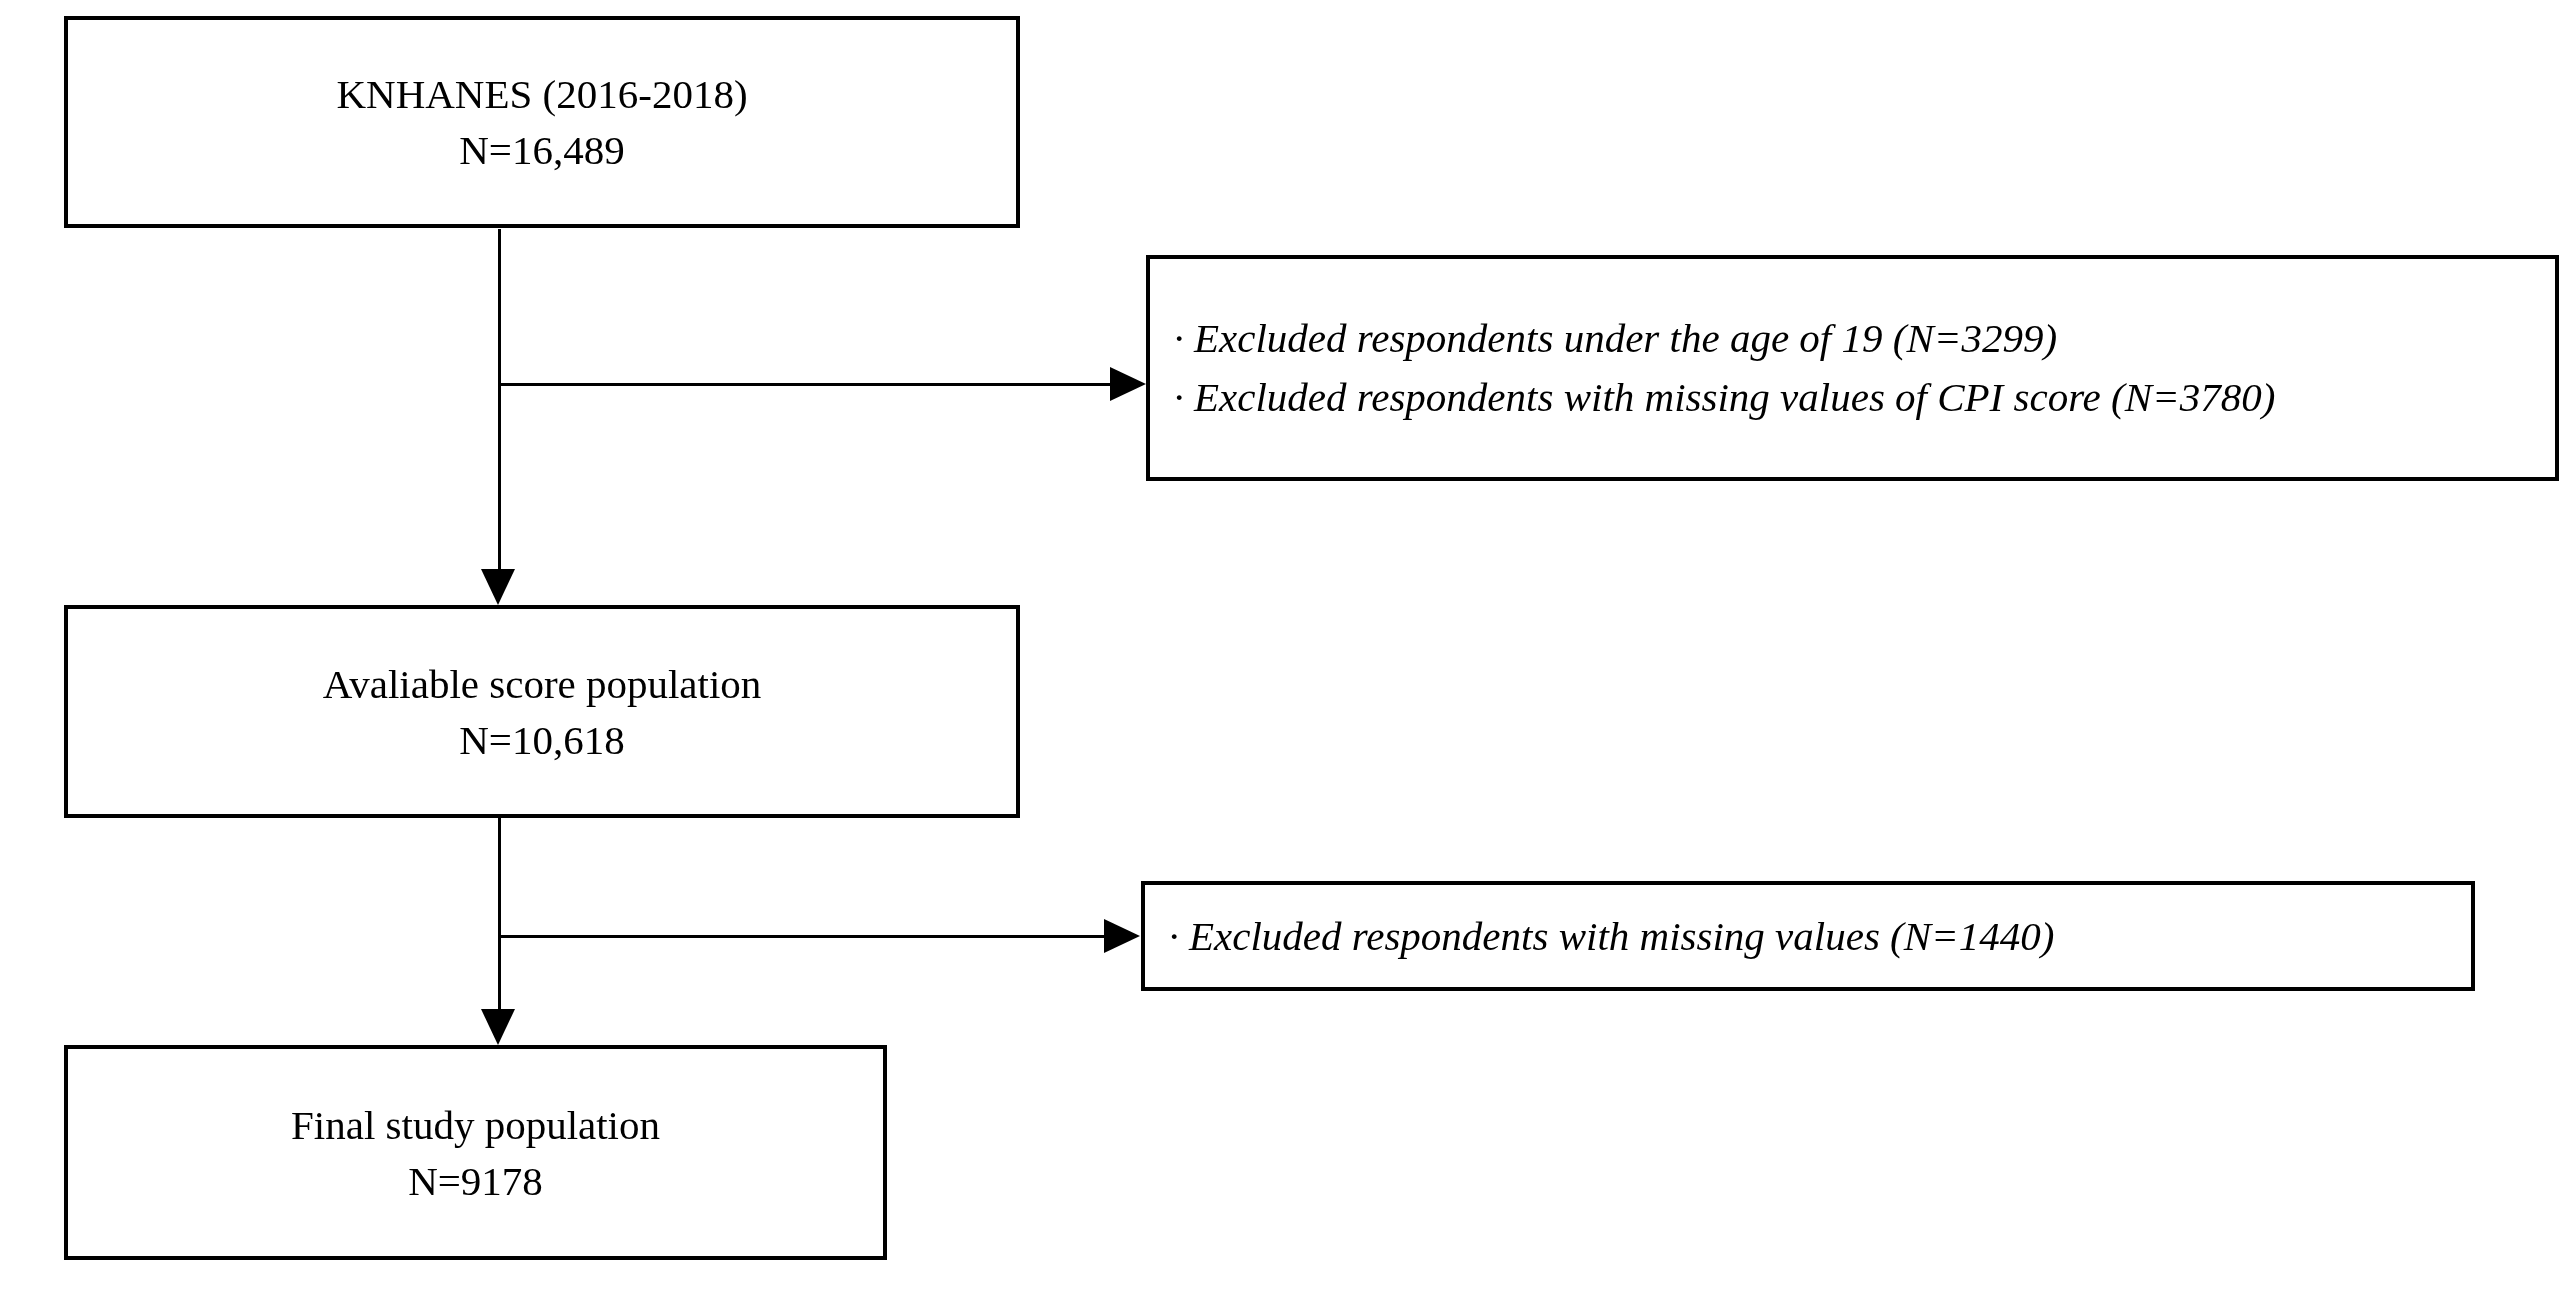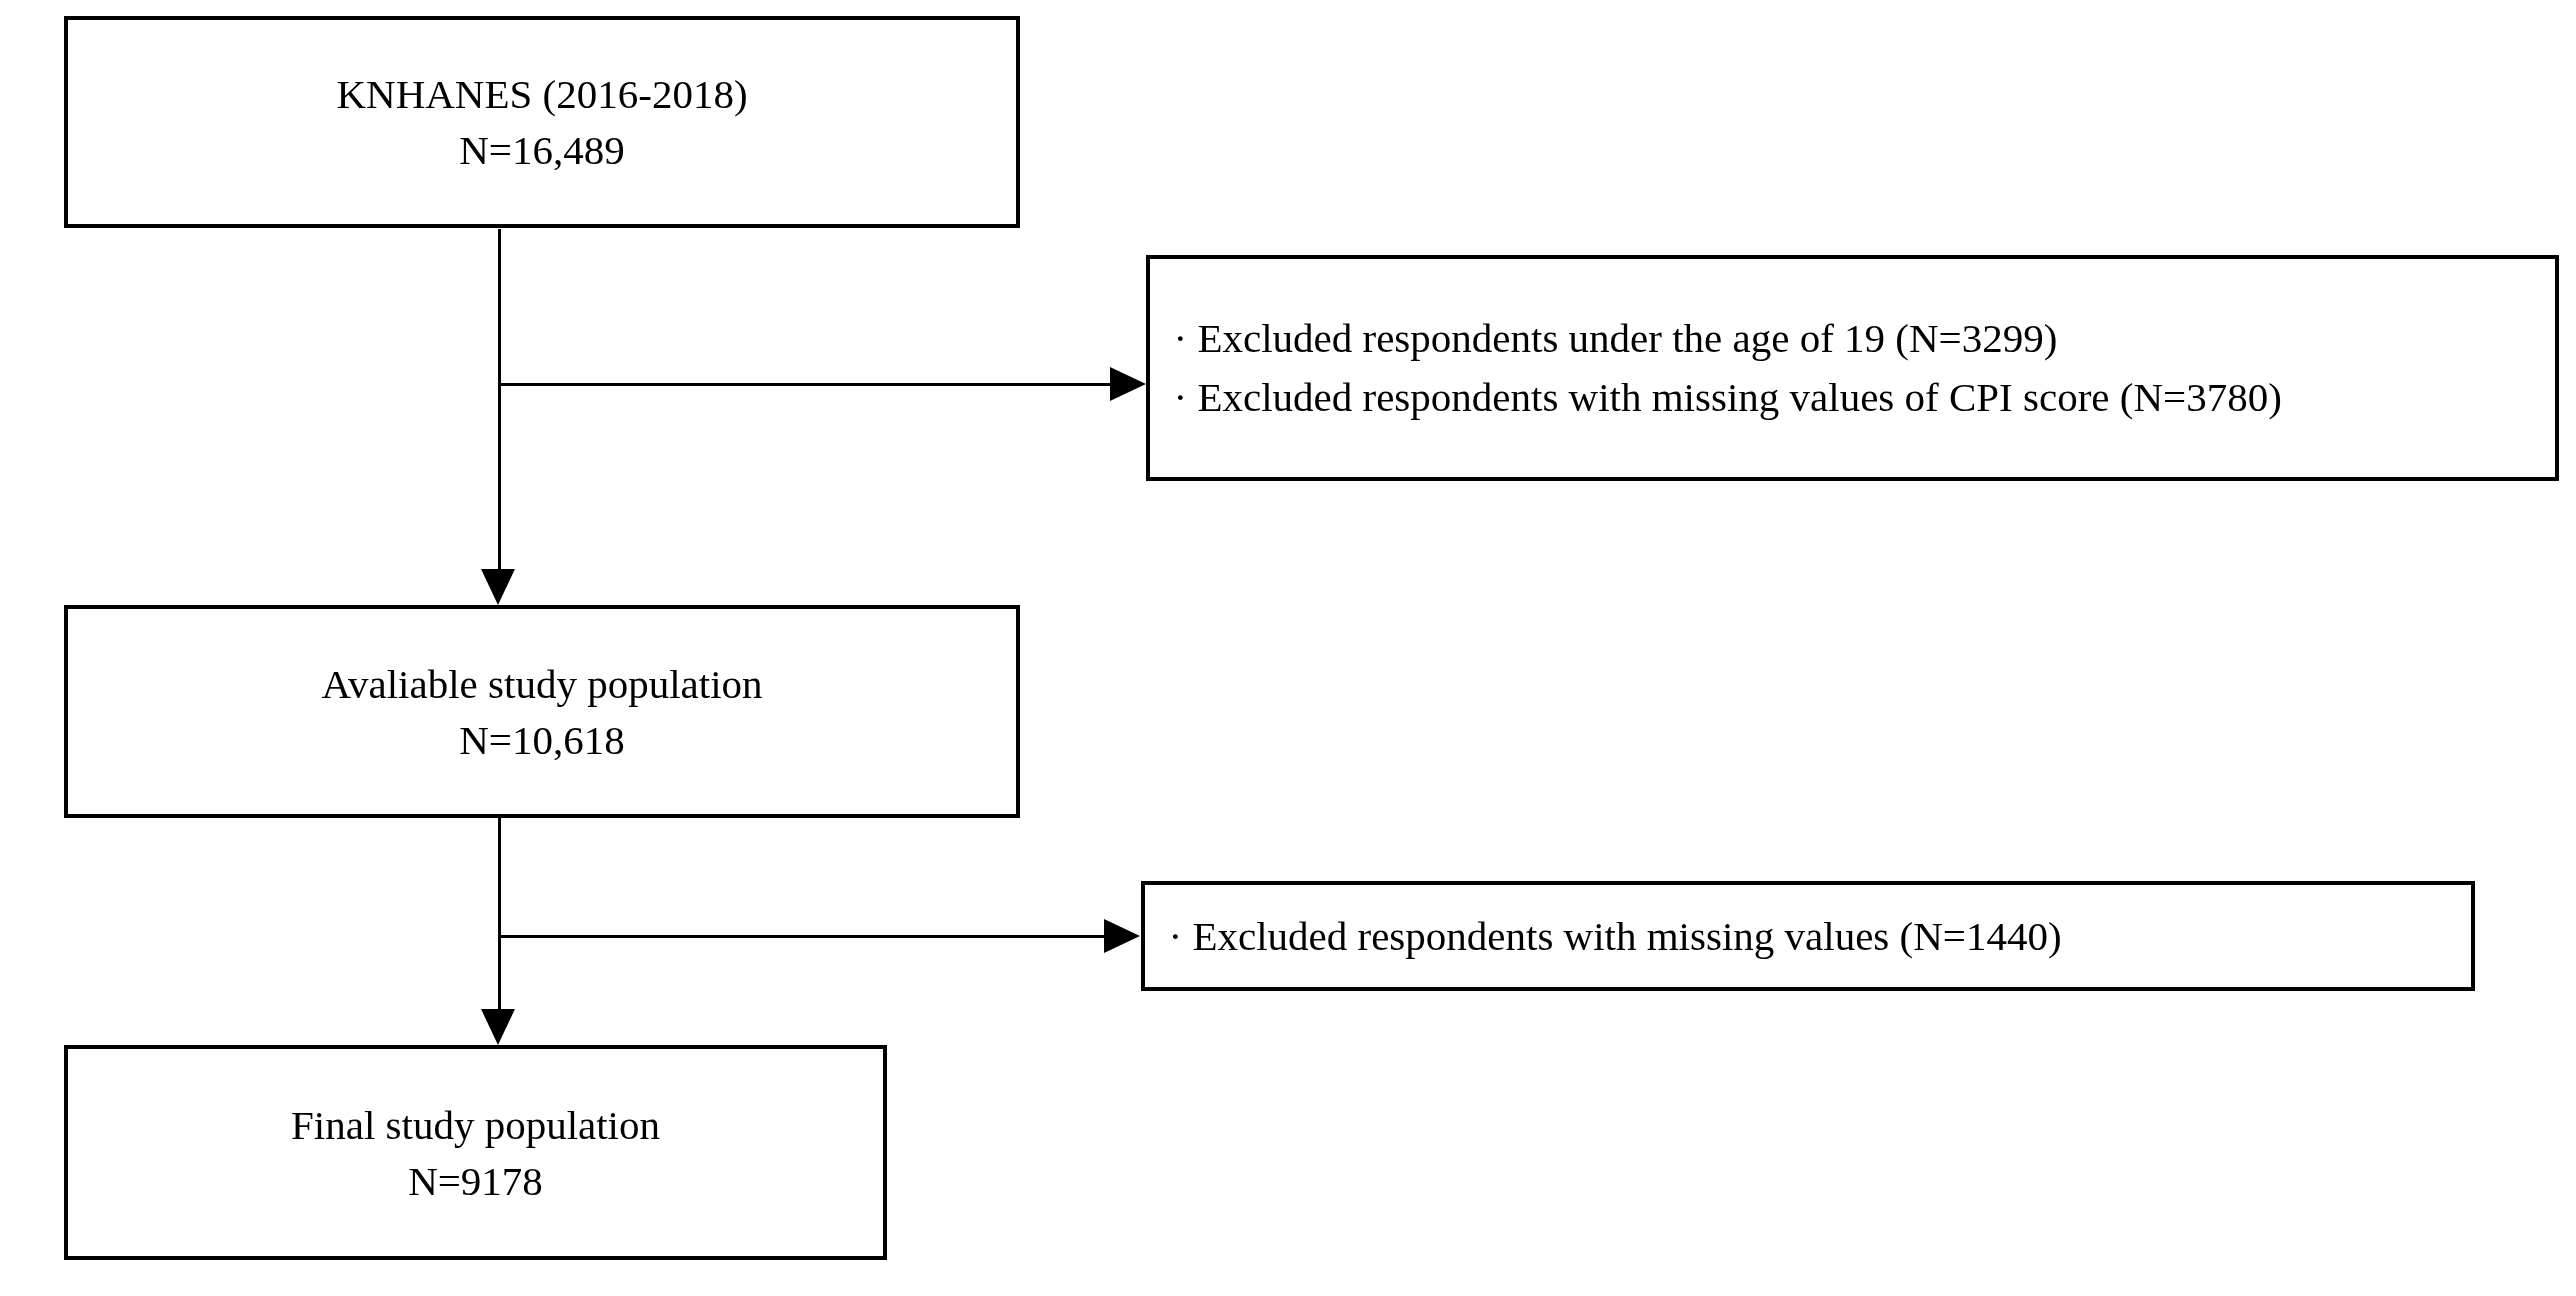--- a/index.html
+++ b/index.html
@@ -43,20 +43,21 @@
     display: flex;
     flex-direction: column;
     justify-content: center;
     padding: 0 23.5px;
     text-align: left;
   }
   .excl .line {
     font-size: 41px;
     line-height: 59px;
     white-space: nowrap;
+    font-style: italic;
   }
   
   .stem-v {
     position: absolute;
     width: 2.9px;
     background: #000000;
   }
   .stem-h {
     position: absolute;
     height: 2.9px;
@@ -113,21 +114,21 @@
 
   <div class="stem-h" id="hstem-1"></div>
   <div class="head-right" id="hhead-1"></div>
 
   <div class="excl" id="excl-1">
     <div class="line">· Excluded respondents under the age of 19 (N=3299)</div>
     <div class="line">· Excluded respondents with missing values of CPI score (N=3780)</div>
   </div>
 
   <div class="node" id="box-available">
-    <div class="line">Avaliable study population</div>
+    <div class="line">Avaliable score population</div>
     <div class="line">N=10,618</div>
   </div>
 
   <div class="stem-v" id="vstem-2"></div>
   <div class="head-down" id="vhead-2"></div>
 
   <div class="stem-h" id="hstem-2"></div>
   <div class="head-right" id="hhead-2"></div>
 
   <div class="excl" id="excl-2">

